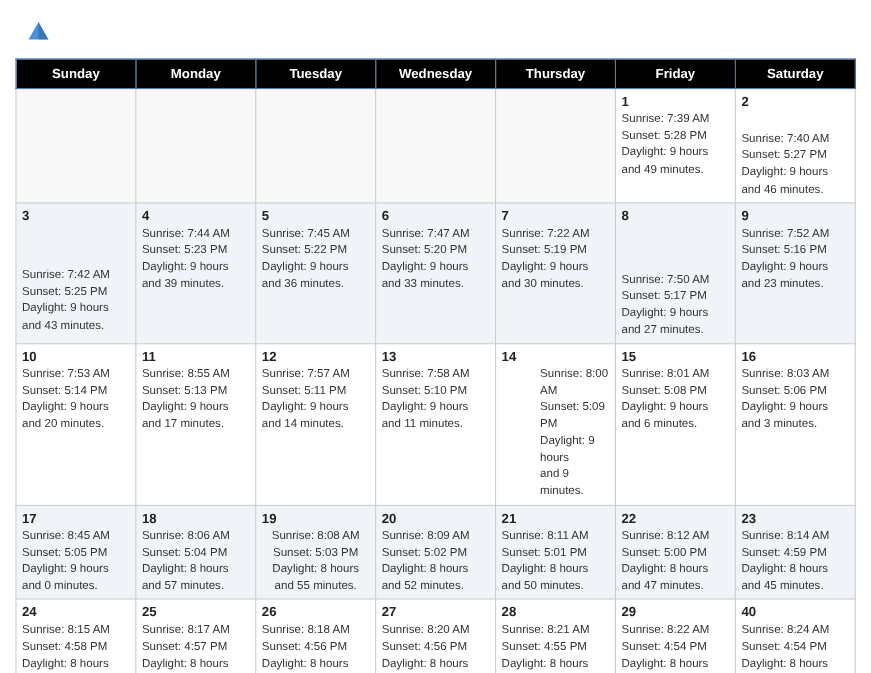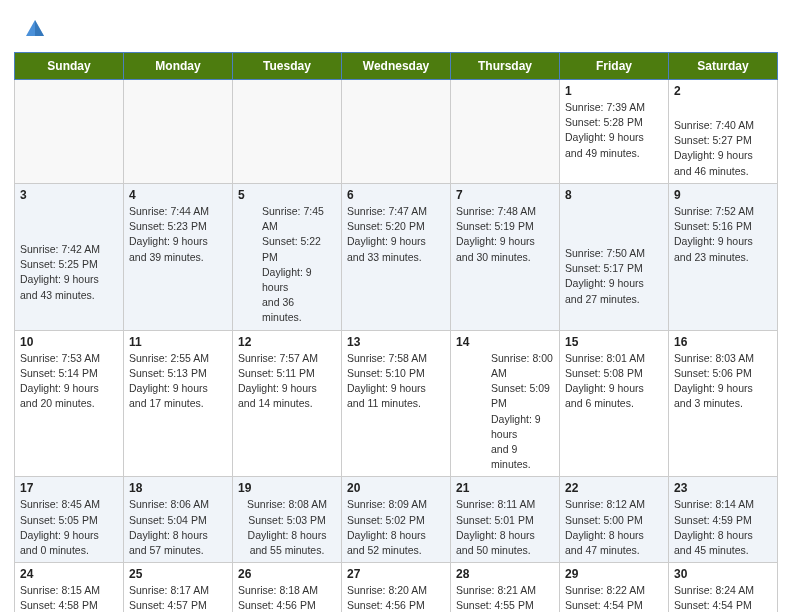--- a/index.html
+++ b/index.html
@@ -49,21 +49,21 @@
       font-size: 15px;
       color: #555;
     }
     .calendar-table {
       width: calc(100% - 28px);
       margin: 0 14px;
       border-collapse: collapse;
       font-size: 11px;
     }
     .calendar-table th {
-      background-color: #4d7c0f;
+      background-color: #000000;
       color: #fff;
       font-weight: bold;
       padding: 6px 6px;
       border: 1px solid #4a7fbf;
       font-size: 12px;
     }
     .calendar-table td {
       border: 1px solid #ccc;
       vertical-align: top;
       padding: 4px 5px;
@@ -162,35 +162,35 @@
         </td>
         <td>
           <span class="day-number">4</span>
           <div class="day-info" style="white-space: pre-line;">Sunrise: 7:44 AM
 Sunset: 5:23 PM
 Daylight: 9 hours
 and 39 minutes.</div>
         </td>
         <td>
           <span class="day-number">5</span>
-          <div class="day-info" style="white-space: pre-line; margin-left: 24px;">Sunrise: 7:45 AM
+          <div class="day-info" style="white-space: pre-line;">Sunrise: 7:45 AM
 Sunset: 5:22 PM
 Daylight: 9 hours
 and 36 minutes.</div>
         </td>
         <td>
           <span class="day-number">6</span>
           <div class="day-info" style="white-space: pre-line;">Sunrise: 7:47 AM
 Sunset: 5:20 PM
 Daylight: 9 hours
 and 33 minutes.</div>
         </td>
         <td>
           <span class="day-number">7</span>
-          <div class="day-info" style="white-space: pre-line;">Sunrise: 7:48 AM
+          <div class="day-info" style="white-space: pre-line;">Sunrise: 7:22 AM
 Sunset: 5:19 PM
 Daylight: 9 hours
 and 30 minutes.</div>
         </td>
         <td>
           <span class="day-number">8</span>
           <div class="day-info" style="white-space: pre-line; margin-top: 44px;">Sunrise: 7:50 AM
 Sunset: 5:17 PM
 Daylight: 9 hours
 and 27 minutes.</div>
@@ -206,21 +206,21 @@
       <tr>
         <td>
           <span class="day-number">10</span>
           <div class="day-info" style="white-space: pre-line;">Sunrise: 7:53 AM
 Sunset: 5:14 PM
 Daylight: 9 hours
 and 20 minutes.</div>
         </td>
         <td>
           <span class="day-number">11</span>
-          <div class="day-info" style="white-space: pre-line;">Sunrise: 2:55 AM
+          <div class="day-info" style="white-space: pre-line;">Sunrise: 8:55 AM
 Sunset: 5:13 PM
 Daylight: 9 hours
 and 17 minutes.</div>
         </td>
         <td>
           <span class="day-number">12</span>
           <div class="day-info" style="white-space: pre-line;">Sunrise: 7:57 AM
 Sunset: 5:11 PM
 Daylight: 9 hours
 and 14 minutes.</div>
@@ -342,21 +342,21 @@
 and 33 minutes.</div>
         </td>
         <td>
           <span class="day-number">29</span>
           <div class="day-info" style="white-space: pre-line;">Sunrise: 8:22 AM
 Sunset: 4:54 PM
 Daylight: 8 hours
 and 31 minutes.</div>
         </td>
         <td>
-          <span class="day-number">30</span>
+          <span class="day-number">40</span>
           <div class="day-info" style="white-space: pre-line;">Sunrise: 8:24 AM
 Sunset: 4:54 PM
 Daylight: 8 hours
 and 29 minutes.</div>
         </td>
       </tr>
     </tbody>
 </table>
 
 </body></html>

